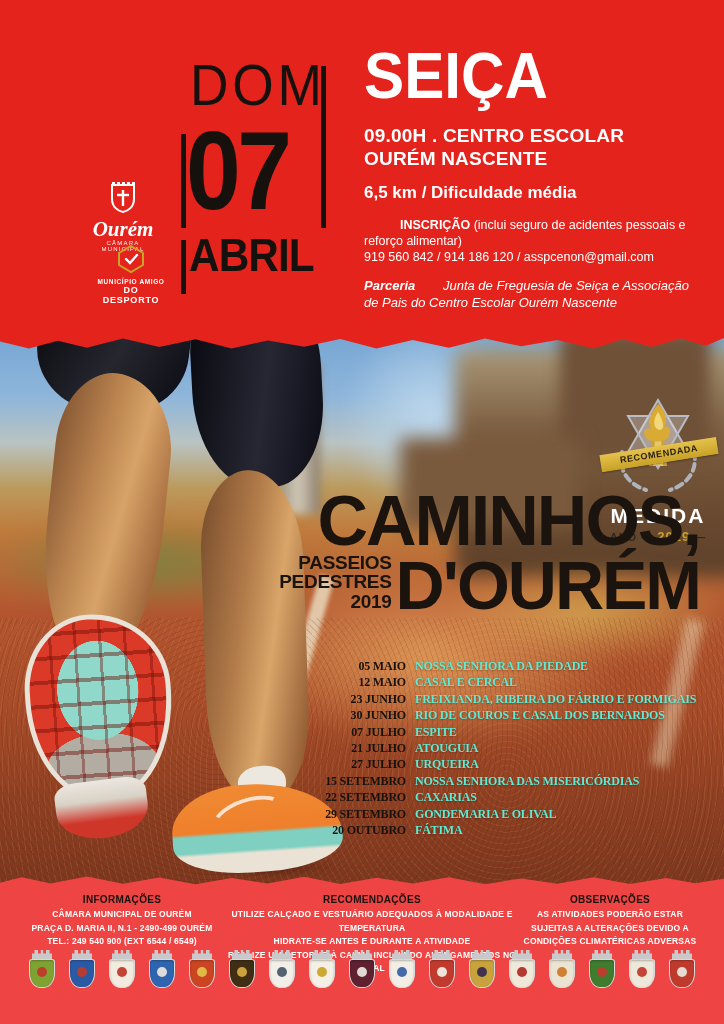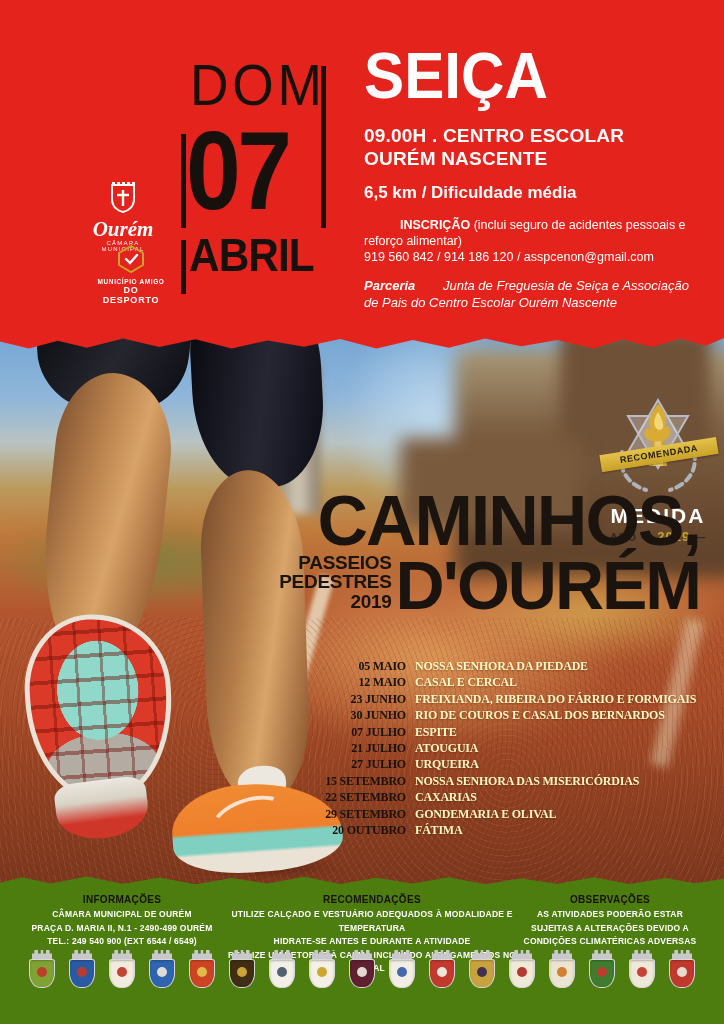--- a/index.html
+++ b/index.html
@@ -87,24 +87,24 @@
 
   .title{position:absolute;left:0;top:490px;width:700px;z-index:2;text-align:right;color:#1a130e;}
   .title-l1{font-size:70px;line-height:62px;font-weight:700;letter-spacing:-2px;}
   .title-row{display:flex;justify-content:flex-end;align-items:flex-end;margin-top:0px;}
   .title-stack{text-align:right;font-size:19px;line-height:19.5px;font-weight:700;letter-spacing:-.3px;margin-bottom:7px;}
   .title-l2{font-size:68px;line-height:66px;font-weight:700;letter-spacing:-2px;margin-left:4px;}
 
   .sched{position:absolute;left:298px;top:658px;z-index:2;font-family:Liberation Serif, serif;}
   .srow{display:flex;font-size:12px;line-height:16.4px;font-weight:700;letter-spacing:-.2px;}
   .sdate{width:108px;text-align:right;color:#18120e;}
-  .splace{padding-left:9px;color:#fef9c3;text-shadow:0 1px 2px rgba(60,20,5,.4);white-space:nowrap;}
+  .splace{padding-left:9px;color:#5eead4;text-shadow:0 1px 2px rgba(60,20,5,.4);white-space:nowrap;}
 
   
-  .footer{position:absolute;left:0;top:872px;width:724px;height:152px;z-index:3;background:#4d7c0f;
+  .footer{position:absolute;left:0;top:872px;width:724px;height:152px;z-index:3;background:#ef4444;
     clip-path:polygon(0 7%,3% 3.5%,7% 7.5%,12% 3%,17% 7.8%,22% 3.6%,27% 8%,32% 4%,37% 7.6%,42% 3.2%,47% 7.9%,52% 3.8%,57% 7.5%,62% 3.4%,67% 8%,72% 4.2%,77% 7.7%,82% 3.5%,87% 7.9%,92% 4%,96% 7.4%,100% 4.5%,100% 100%,0 100%);}
   .fcol{position:absolute;text-align:center;}
   .fcol-info{left:6px;top:22px;width:232px;}
   .fcol-rec{left:222px;top:22px;width:300px;}
   .fcol-obs{left:504px;top:22px;width:212px;}
   .fhead{font-size:10px;font-weight:700;color:#18120e;letter-spacing:.3px;margin-bottom:3px;}
   .fline{font-size:8.5px;font-weight:700;color:#ffffff;line-height:13.5px;letter-spacing:.2px;}
 
   .crests{position:absolute;left:0;top:78px;width:724px;display:flex;justify-content:center;gap:14px;}
   .crest{width:26px;}

